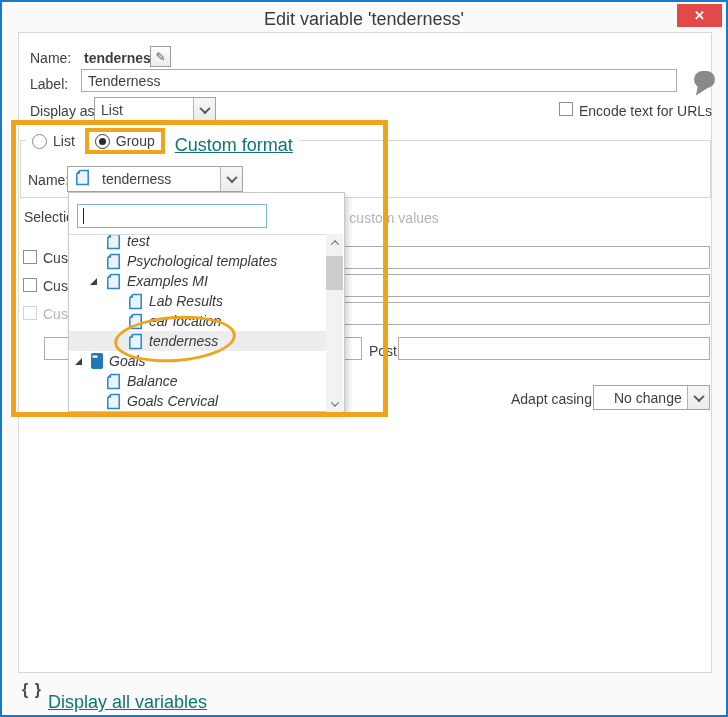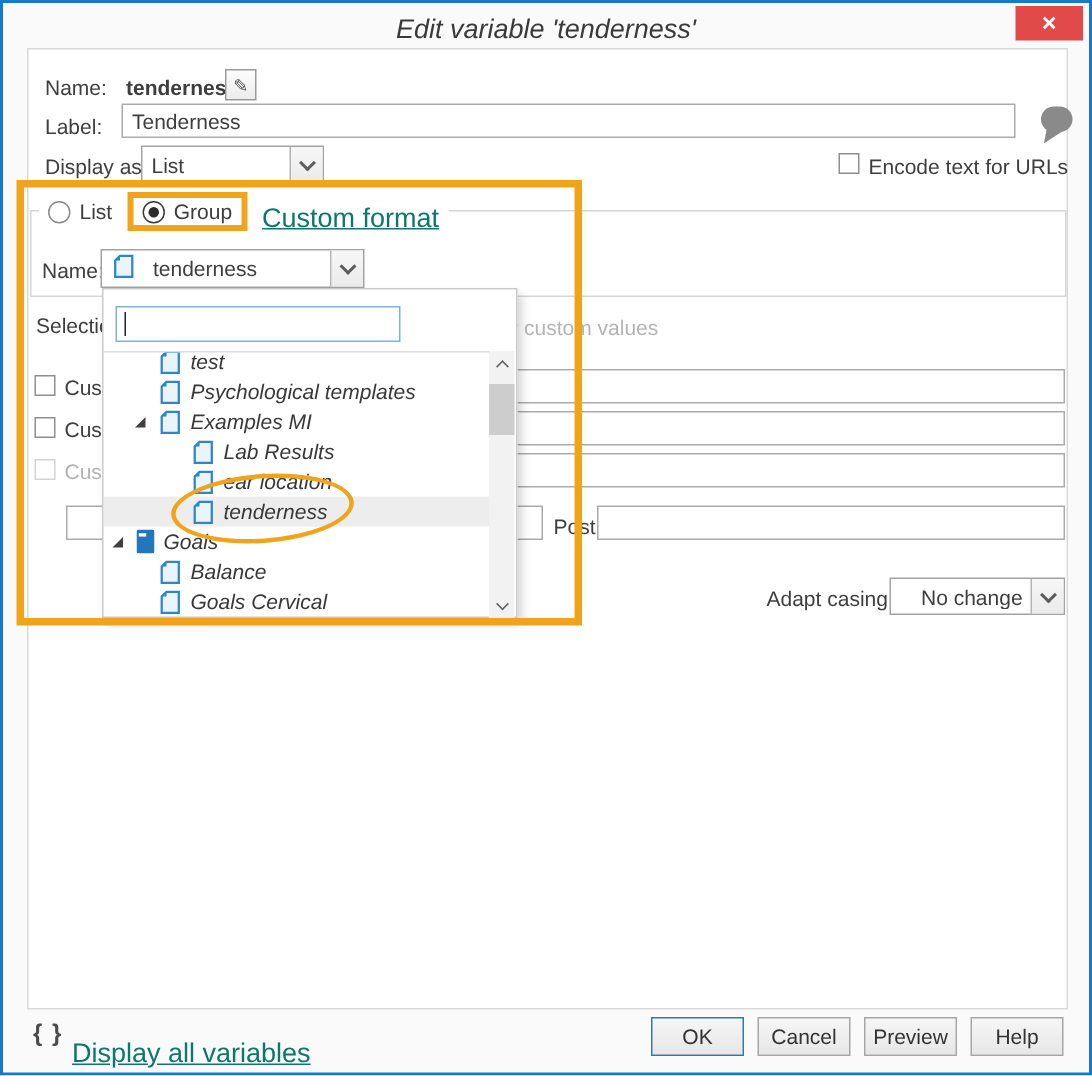--- a/index.html
+++ b/index.html
@@ -2,21 +2,21 @@
 <html><head>
 <meta charset="utf-8">
 <style>
   * { box-sizing: border-box; margin: 0; padding: 0; }
   html,body { background:#fff; }
   body { font-family: "Liberation Sans", sans-serif; color:#3e3e3e; }
   .dialog { position:relative; width:728px; height:717px; border:2px solid #1779cc;
             background:#fafafa; overflow:hidden; }
   .abs { position:absolute; }
   .lbl { font-size:14px; color:#3e3e3e; white-space:nowrap; }
-  .title { top:7px; left:0; width:100%; text-align:center; font-size:18px; color:#3a3a3a;font-style:italic; }
+  .title { top:7px; left:0; width:100%; text-align:center; font-size:18px; color:#3a3a3a; }
   .close-btn { top:2px; right:4px; width:45px; height:23px; background:#e24a4a; color:#fff;
                display:flex; align-items:center; justify-content:center; font-size:13px;
                font-weight:bold; cursor:pointer; }
   .panel { left:16px; top:30px; width:694px; height:641px; background:#fff; border:1px solid #d9d9d9; }
 
   .txt-input { border:1px solid #ababab; background:#fff; font-family:"Liberation Sans",sans-serif;
                font-size:14px; color:#3e3e3e; padding:0 6px; }
   .bold { font-weight:bold; }
 
   .icon-btn { width:21px; height:21px; border:1px solid #9a9a9a;
@@ -299,19 +299,13 @@
           <span class="sb-chev"></span>
         </span>
     </div>
   </div>
 
   <div class="abs annot-rect"></div>
   <div class="abs annot-ellipse"></div>
 
   <div class="abs braces" style="left:20px; top:679px;">{ }</div>
   <a class="abs link" style="left:46px; top:682px;">Display all variables</a>
-  <div class="abs btn-row">
-    <button class="footer-btn default">OK</button>
-    <button class="footer-btn">Cancel</button>
-    <button class="footer-btn">Preview</button>
-    <button class="footer-btn">Help</button>
-  </div>
 </div>
 
 </body></html>

